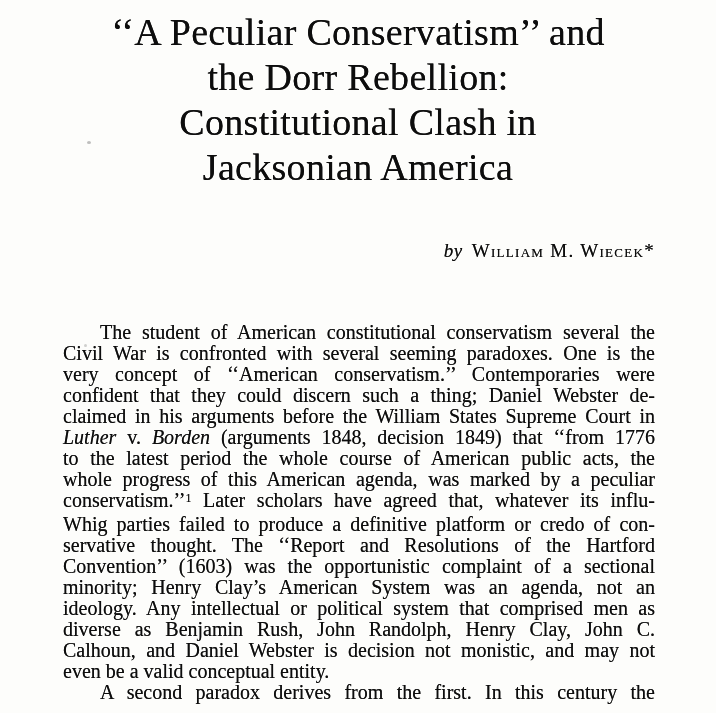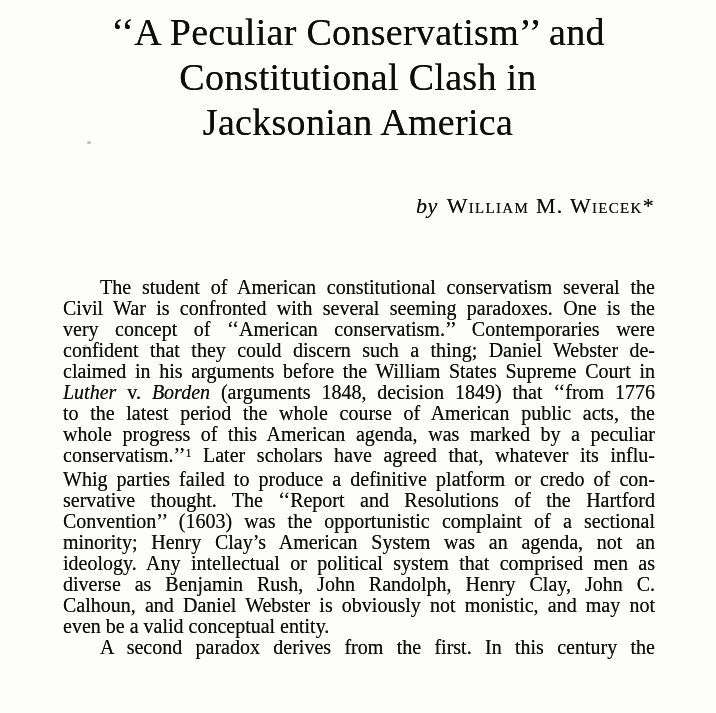--- a/index.html
+++ b/index.html
@@ -17,21 +17,21 @@
     text-align: center;
     font-size: 38px;
     line-height: 45px;
     font-weight: 400;
     letter-spacing: 0.3px;
     text-shadow: 0 0 0.6px rgba(13,13,13,0.85);
   }
   .byline {
     margin: 49px 61px 0 0;
     text-align: right;
-    font-size: 22px;
+    font-size: 19px;
     line-height: 24px;
     text-shadow: 0 0 0.4px rgba(13,13,13,0.7);
   }
   .byline .by {
     font-style: italic;
     margin-right: 9px;
     letter-spacing: 0.5px;
   }
   .byline .author {
     font-variant: small-caps;
@@ -69,20 +69,21 @@
 </head>
 <body>
 
 <div class="page">
 
   <div class="speck a"></div>
   <div class="speck b"></div>
 
   <div class="title">
     <div>‘‘A Peculiar Conservatism’’ and</div>
+    <div>the Dorr Rebellion:</div>
     <div>Constitutional Clash in</div>
     <div>Jacksonian America</div>
   </div>
 
   <div class="byline">
     <span class="by">by</span><span class="author">William M. Wiecek*</span>
   </div>
 
   <div class="bodytext">
       <div class="line indent"><span>The student of American constitutional conservatism several the</span></div>
@@ -93,18 +94,18 @@
       <div class="line"><span class="it">Luther</span><span> v. </span><span class="it">Borden</span><span> (arguments 1848, decision 1849) that ‘‘from 1776</span></div>
       <div class="line"><span>to the latest period the whole course of American public acts, the</span></div>
       <div class="line"><span>whole progress of this American agenda, was marked by a peculiar</span></div>
       <div class="line"><span>conservatism.’’</span><span class="sup">1</span><span> Later scholars have agreed that, whatever its influ-</span></div>
       <div class="line"><span>Whig parties failed to produce a definitive platform or credo of con-</span></div>
       <div class="line"><span>servative thought. The ‘‘Report and Resolutions of the Hartford</span></div>
       <div class="line"><span>Convention’’ (1603) was the opportunistic complaint of a sectional</span></div>
       <div class="line"><span>minority; Henry Clay’s American System was an agenda, not an</span></div>
       <div class="line"><span>ideology. Any intellectual or political system that comprised men as</span></div>
       <div class="line"><span>diverse as Benjamin Rush, John Randolph, Henry Clay, John C.</span></div>
-      <div class="line"><span>Calhoun, and Daniel Webster is obviously not monistic, and may not</span></div>
+      <div class="line"><span>Calhoun, and Daniel Webster is decision not monistic, and may not</span></div>
       <div class="line no-just"><span>even be a valid conceptual entity.</span></div>
       <div class="line indent"><span>A second paradox derives from the first. In this century the</span></div>
     </div>
 
 </div>
 
 </body></html>

